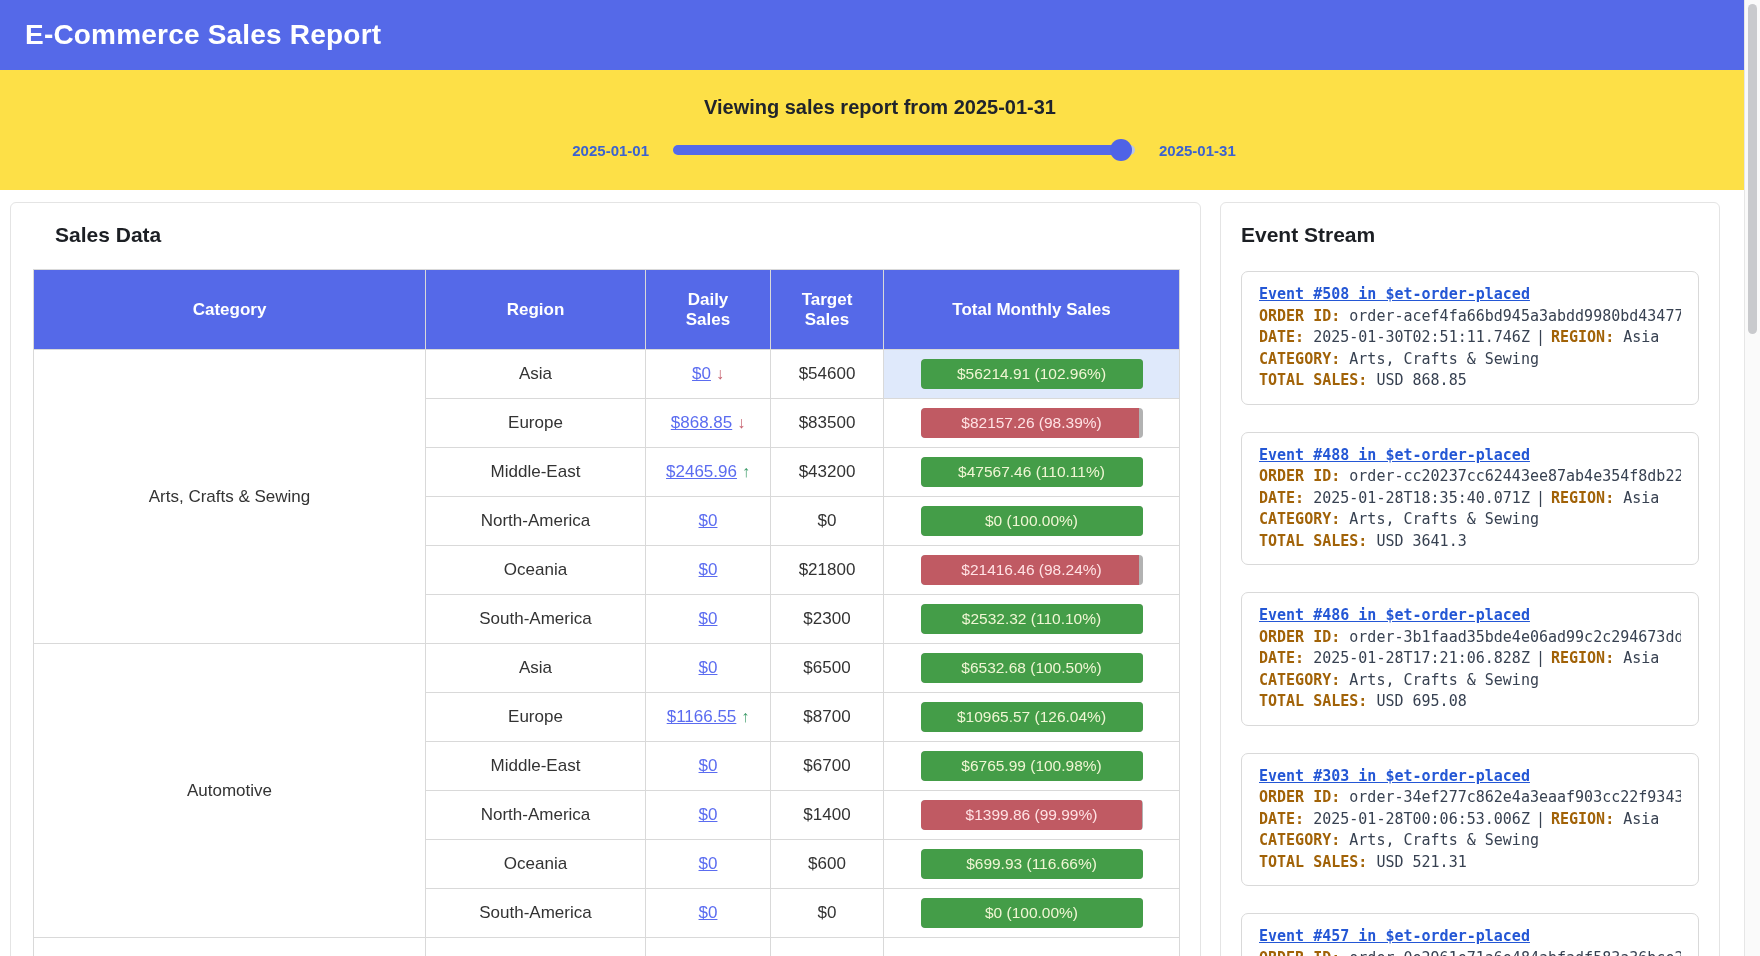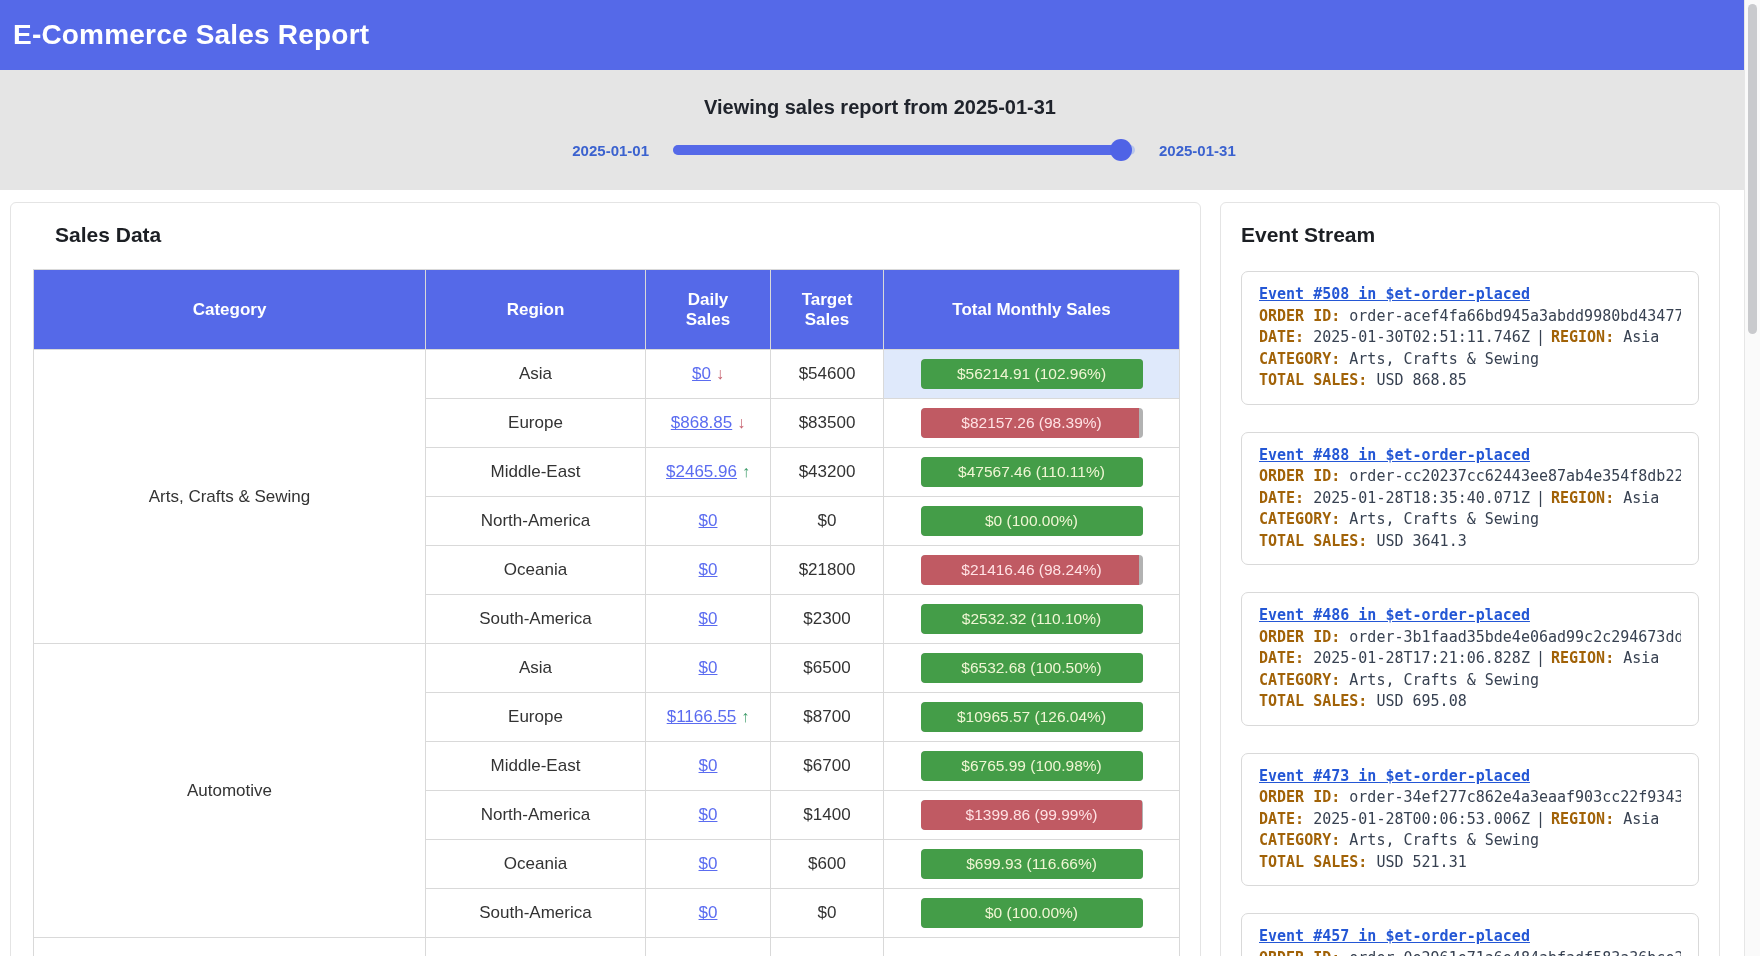--- a/index.html
+++ b/index.html
@@ -1,24 +1,24 @@
 <!DOCTYPE html>
 <html><head>
 <meta charset="utf-8">
 <style>
   * { margin:0; padding:0; box-sizing:border-box; }
   html,body { width:1760px; height:956px; overflow:hidden; background:#fff;
     font-family:"Liberation Sans","DejaVu Sans",sans-serif; }
 
   
-  .topbar { height:70px; background:#5569e8; display:flex; align-items:center; padding-left:13px; }
+  .topbar { height:70px; background:#5569e8; display:flex; align-items:center; padding-left:25px; }
   .topbar h1 { color:#fff; font-size:28px; font-weight:700; letter-spacing:.2px; }
 
   
-  .band { height:120px; background:#e5e5e5; text-align:center; padding-top:26px; }
+  .band { height:120px; background:#fde047; text-align:center; padding-top:26px; }
   .band-title { font-size:20px; font-weight:700; color:#20242c; }
   .slider-row { margin-top:20px; display:flex; justify-content:center; align-items:center; gap:24px;margin-left:48px; }
   .slider-label { color:#3b62cf; font-size:15px; font-weight:700; }
   .slider { position:relative; width:462px; height:22px; cursor:pointer; }
   .slider-track { position:absolute; top:6px; left:0; right:0; height:10px; border-radius:5px; background:#b9c6ea; }
   .slider-fill { position:absolute; top:6px; left:0; height:10px; border-radius:5px; background:#5569e8; }
   .slider-thumb { position:absolute; top:11px; width:22px; height:22px; border-radius:50%;
     background:#4f63e6; transform:translate(-50%,-50%); }
 
   
@@ -269,21 +269,21 @@
           <div class="line"><span class="ev-label">TOTAL SALES:</span><span> USD 3641.3</span></div>
         </div>
         <div class="event-box">
           <div class="line"><a class="ev-link">Event #486 in $et-order-placed</a></div>
           <div class="line"><span class="ev-label">ORDER ID:</span><span> order-3b1faad35bde4e06ad99c2c294673dd2</span></div>
           <div class="line"><span class="ev-label">DATE:</span><span> 2025-01-28T17:21:06.828Z</span><span class="ev-sep">|</span><span class="ev-label">REGION:</span><span> Asia</span></div>
           <div class="line"><span class="ev-label">CATEGORY:</span><span> Arts, Crafts &amp; Sewing</span></div>
           <div class="line"><span class="ev-label">TOTAL SALES:</span><span> USD 695.08</span></div>
         </div>
         <div class="event-box">
-          <div class="line"><a class="ev-link">Event #473 in $et-order-placed</a></div>
+          <div class="line"><a class="ev-link">Event #303 in $et-order-placed</a></div>
           <div class="line"><span class="ev-label">ORDER ID:</span><span> order-34ef277c862e4a3eaaf903cc22f9343d</span></div>
           <div class="line"><span class="ev-label">DATE:</span><span> 2025-01-28T00:06:53.006Z</span><span class="ev-sep">|</span><span class="ev-label">REGION:</span><span> Asia</span></div>
           <div class="line"><span class="ev-label">CATEGORY:</span><span> Arts, Crafts &amp; Sewing</span></div>
           <div class="line"><span class="ev-label">TOTAL SALES:</span><span> USD 521.31</span></div>
         </div>
         <div class="event-box">
           <div class="line"><a class="ev-link">Event #457 in $et-order-placed</a></div>
           <div class="line"><span class="ev-label">ORDER ID:</span><span> order-0e2961e71a6e484abfadf583a36bce2f</span></div>
         </div>
       </div>

